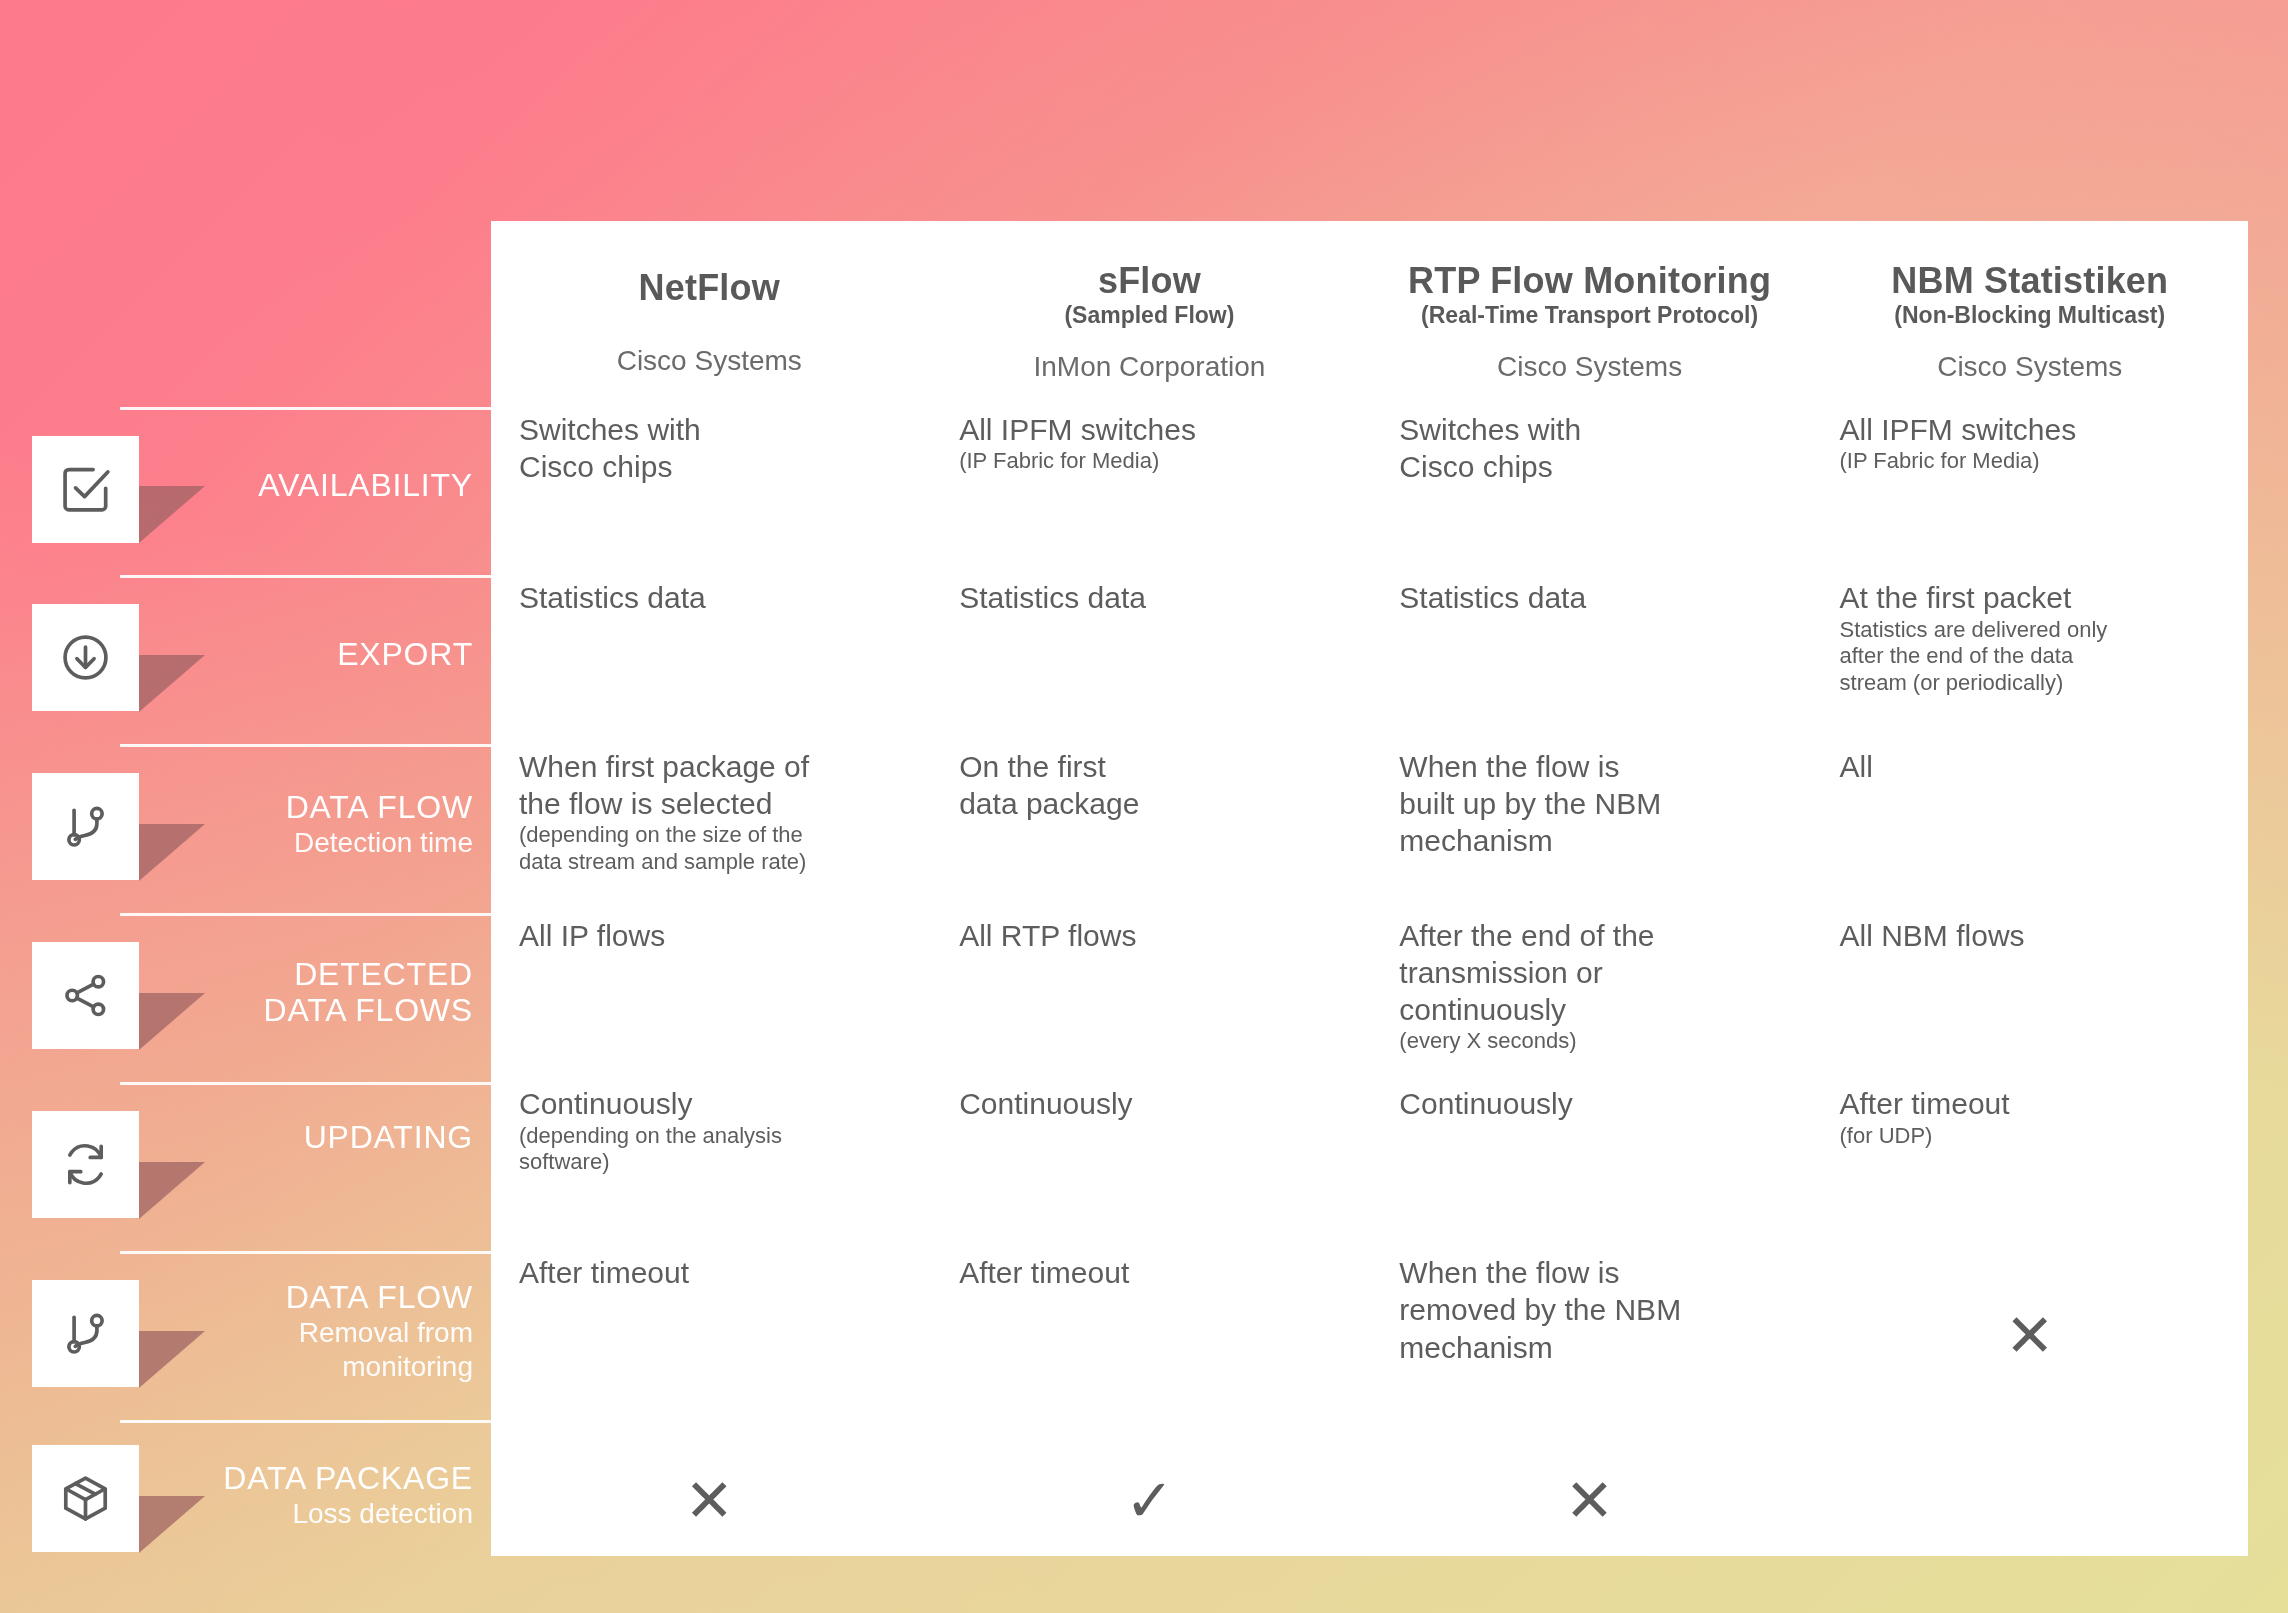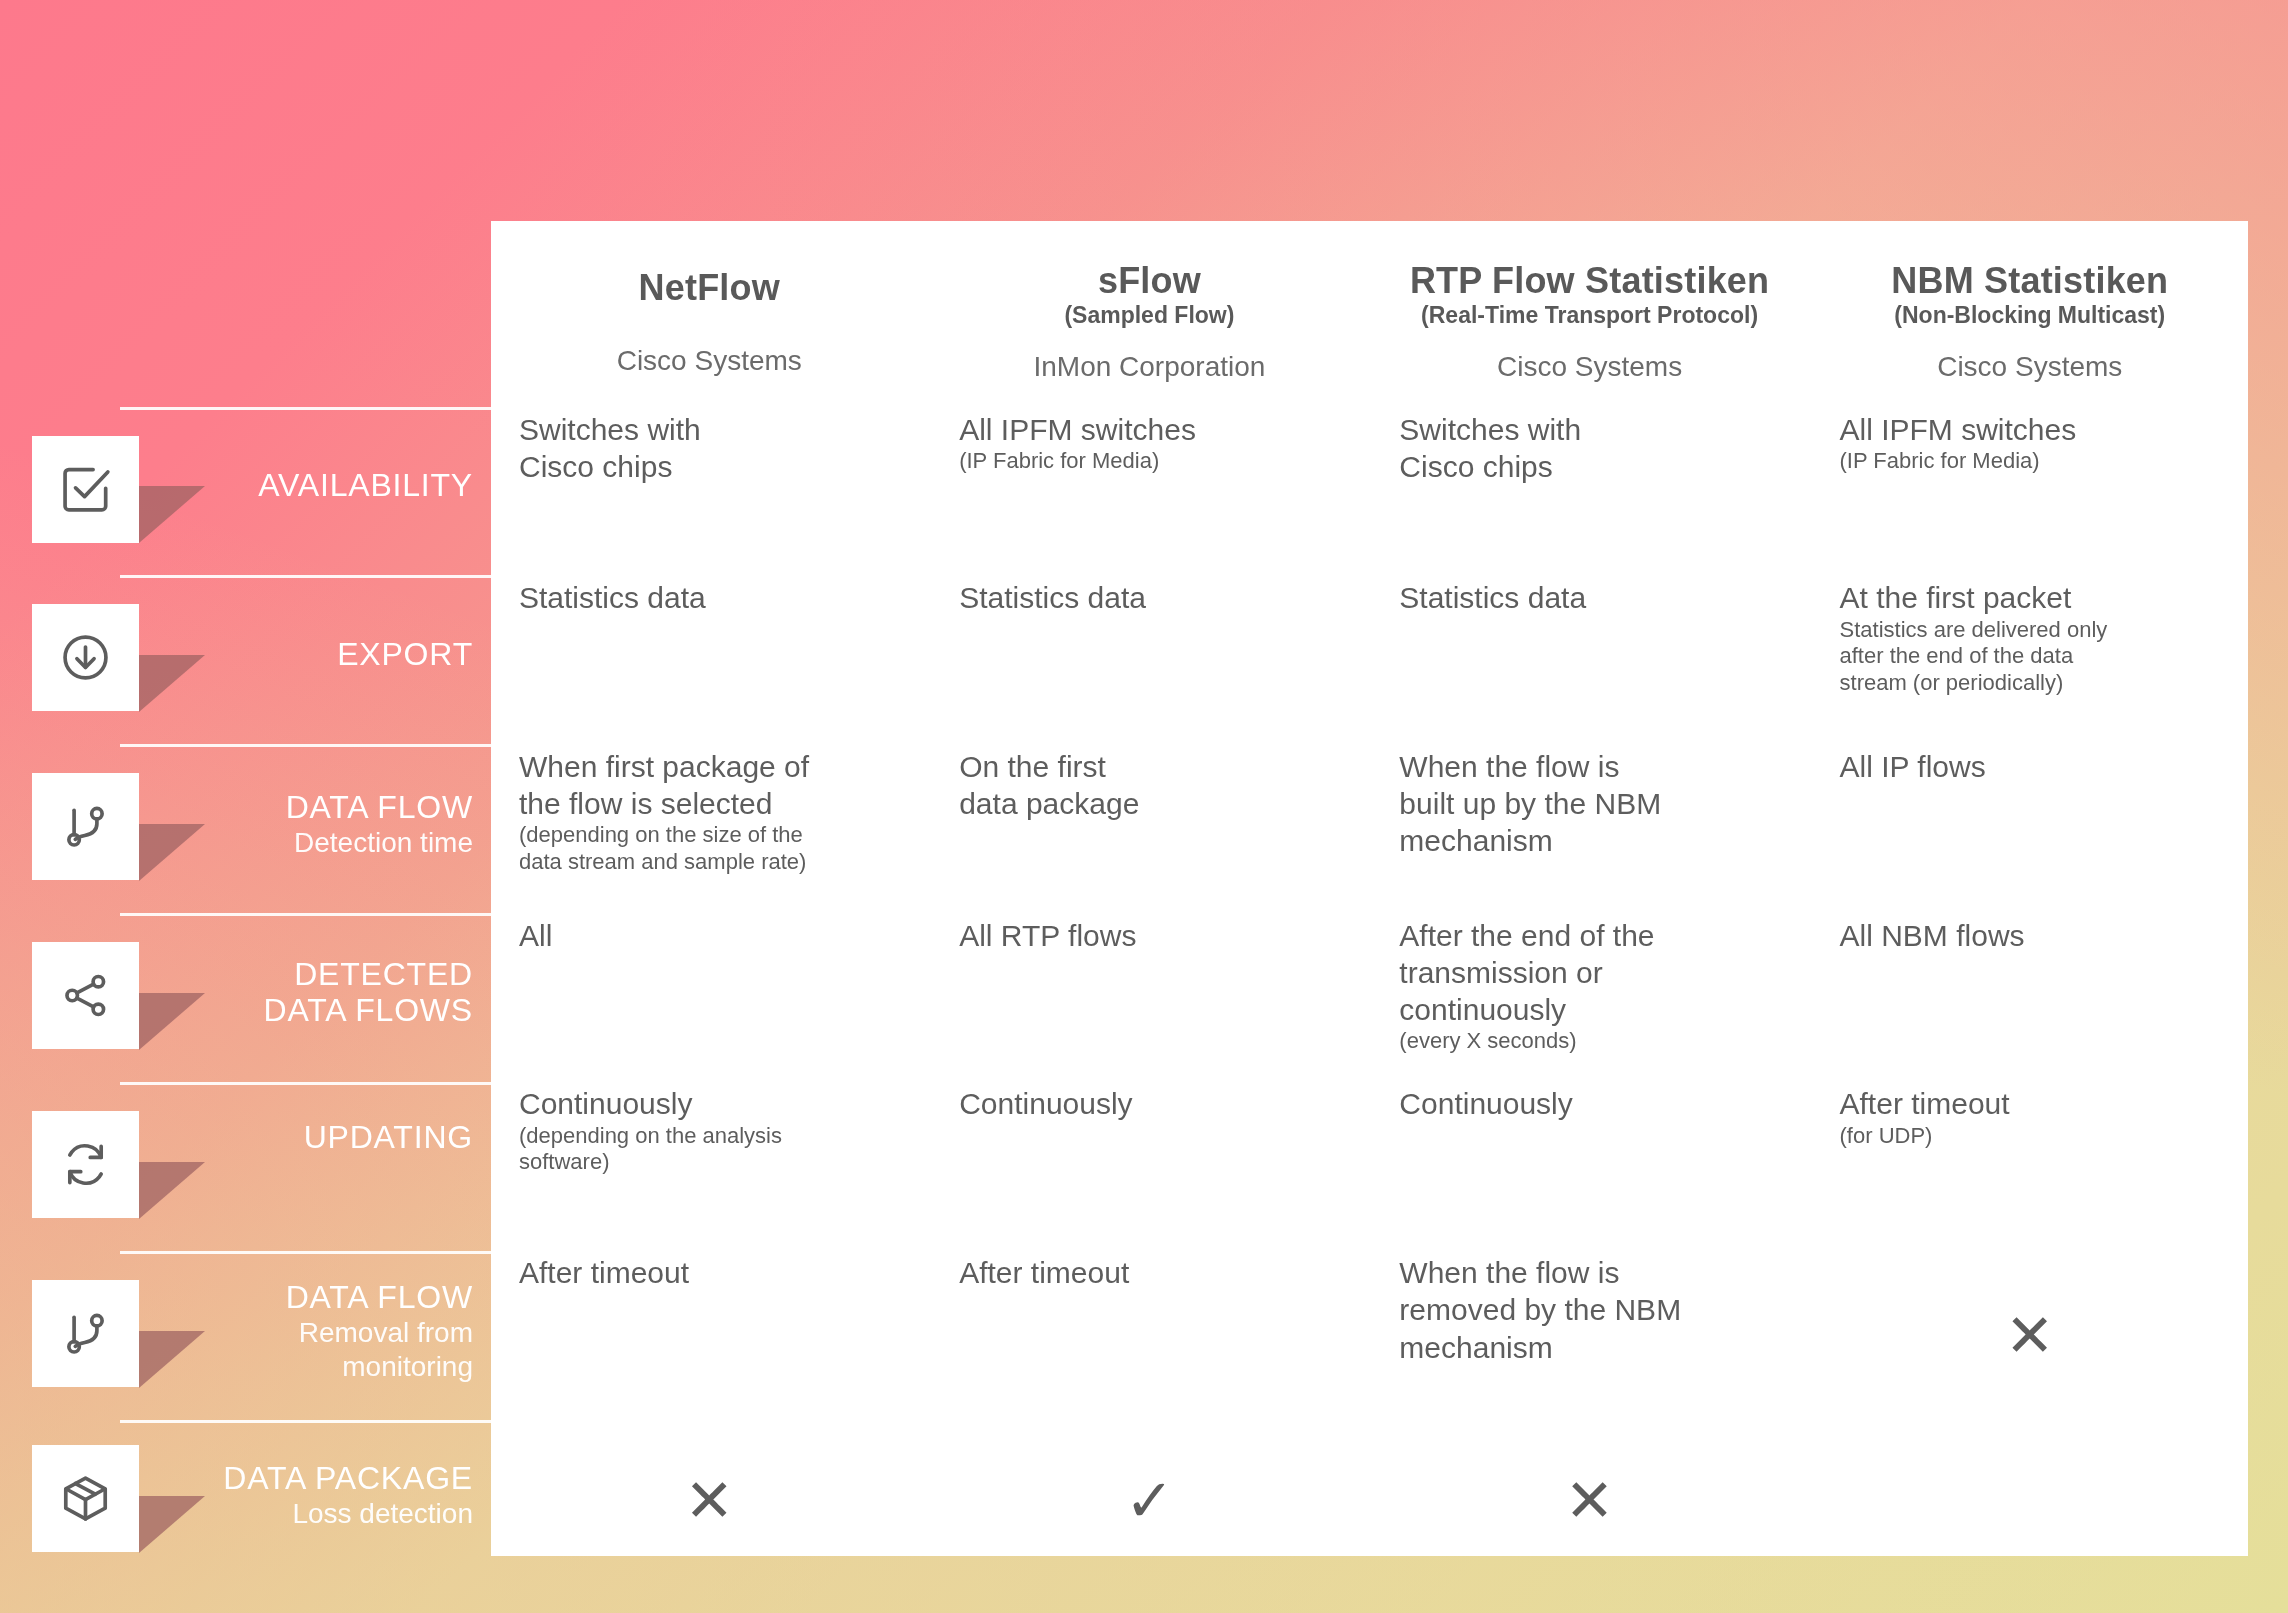--- a/index.html
+++ b/index.html
@@ -324,21 +324,21 @@
       <div class="cell hcell">
         <div class="h-name">NetFlow</div>
         <div class="h-vendor" style="margin-top: 39px;">Cisco Systems</div>
       </div>
       <div class="cell hcell">
         <div class="h-name">sFlow</div>
         <div class="h-paren">(Sampled Flow)</div>
         <div class="h-vendor">InMon Corporation</div>
       </div>
       <div class="cell hcell">
-        <div class="h-name">RTP Flow Statistiken</div>
+        <div class="h-name">RTP Flow Monitoring</div>
         <div class="h-paren">(Real-Time Transport Protocol)</div>
         <div class="h-vendor">Cisco Systems</div>
       </div>
       <div class="cell hcell">
         <div class="h-name">NBM Statistiken</div>
         <div class="h-paren">(Non-Blocking Multicast)</div>
         <div class="h-vendor">Cisco Systems</div>
       </div>
       <div class="cell">
         <div class="c-main">
@@ -394,24 +394,24 @@
         </div>
       </div>
       <div class="cell">
         <div class="c-main">
           <div>When the flow is</div>
           <div>built up by the NBM</div>
           <div>mechanism</div>
         </div>
       </div>
       <div class="cell">
+        <div class="c-main">All</div>
+      </div>
+      <div class="cell">
         <div class="c-main">All IP flows</div>
-      </div>
-      <div class="cell">
-        <div class="c-main">All</div>
       </div>
       <div class="cell">
         <div class="c-main">All RTP flows</div>
       </div>
       <div class="cell">
         <div class="c-main">
           <div>After the end of the</div>
           <div>transmission or</div>
           <div>continuously</div>
         </div>

